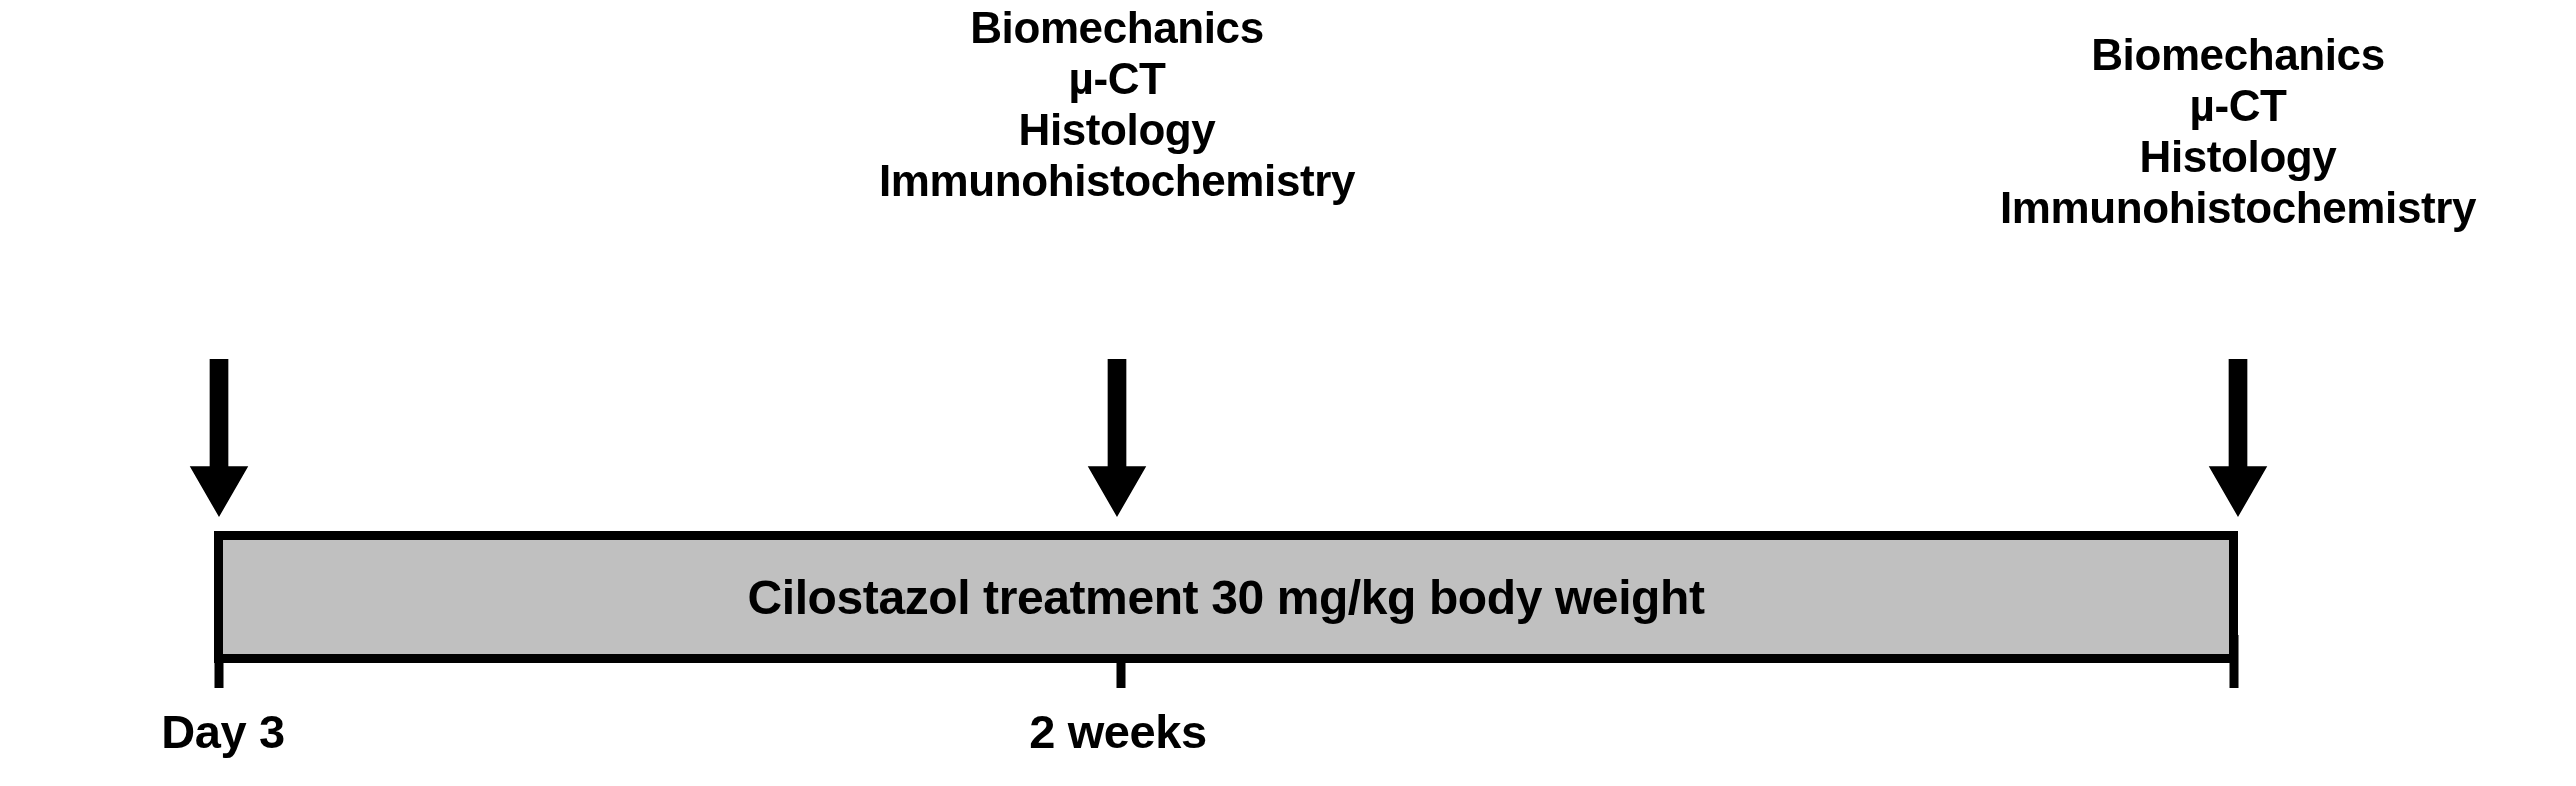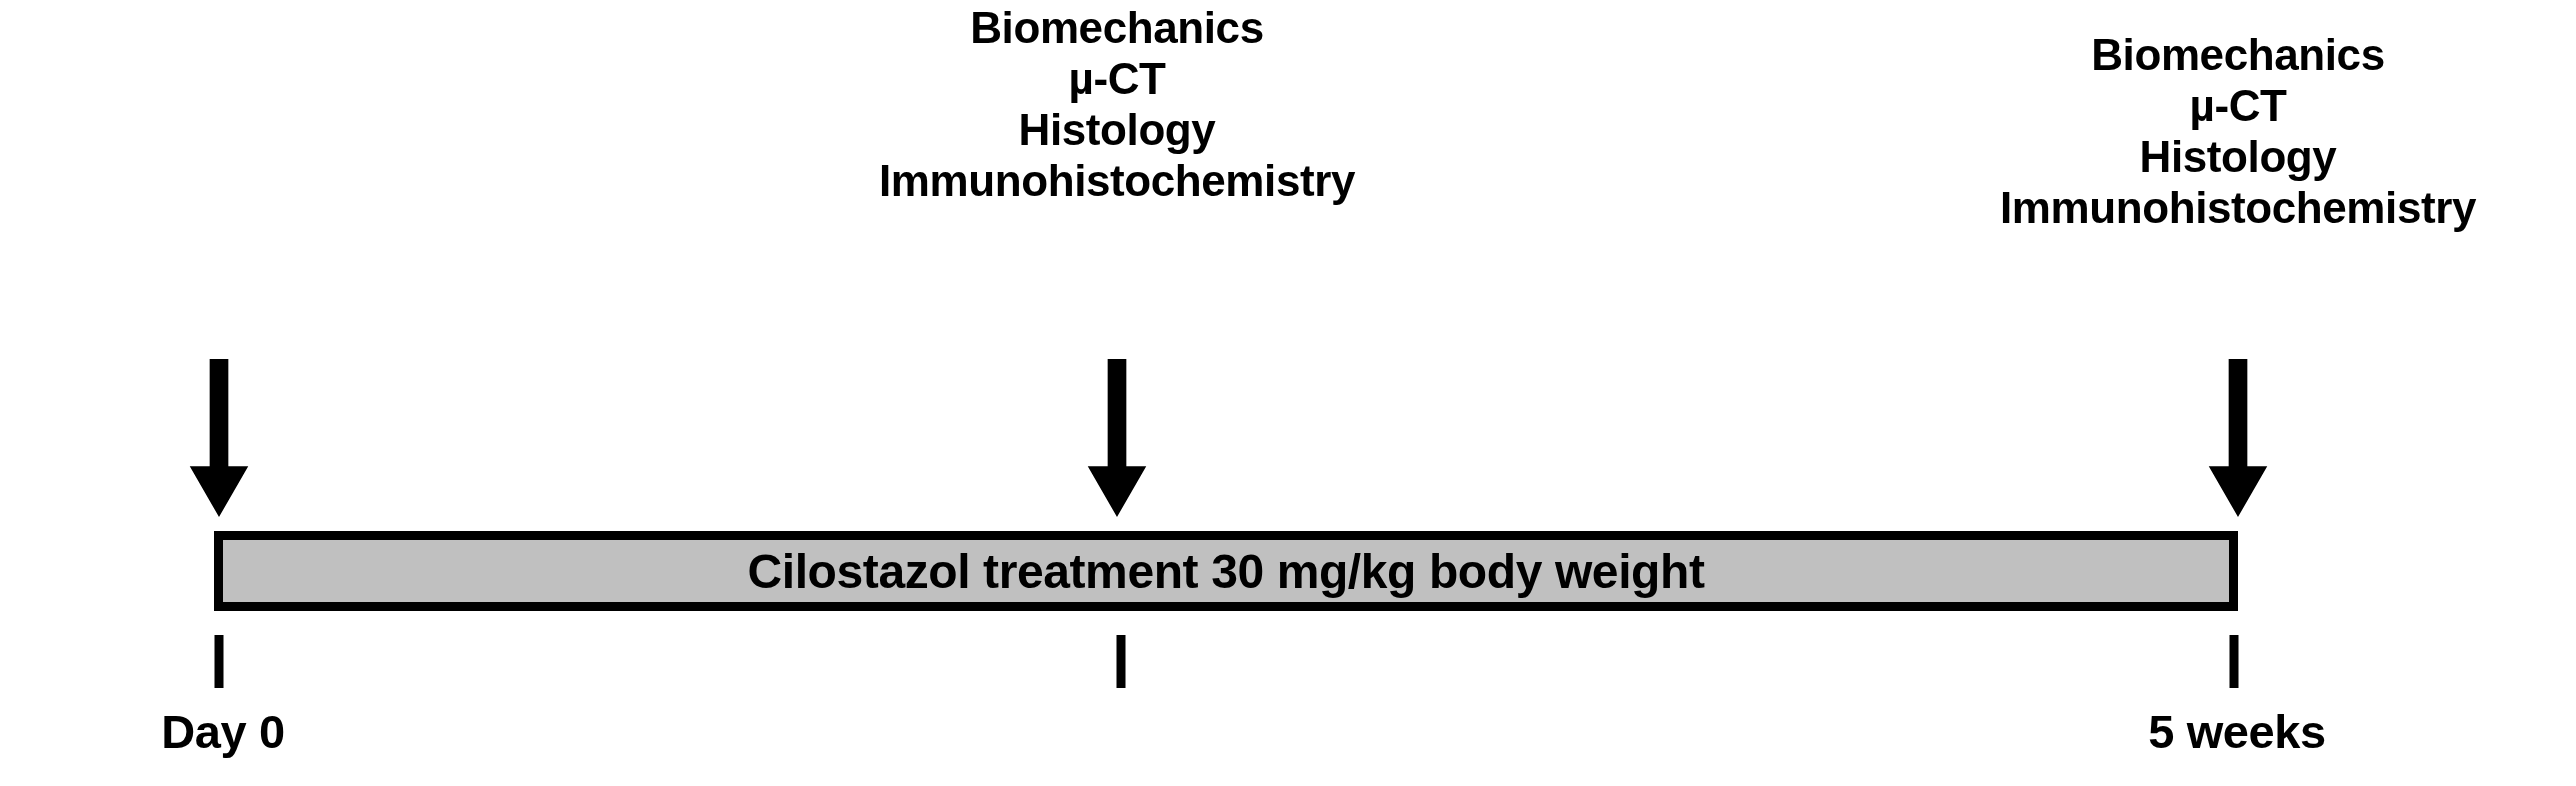--- a/index.html
+++ b/index.html
@@ -61,21 +61,21 @@
   #arrow-baseline   { left: 219px;  }
   #arrow-two-weeks  { left: 1117px; }
   #arrow-five-weeks { left: 2238px; }
 
   
   #treatment-bar {
     position: absolute;
     left: 214px;
     top: 531px;
     width: 2024px;
-    height: 80px;
+    height: 132px;
     box-sizing: border-box;
     background: #c0c0c0;
     border: 9px solid #000000;
   }
   #treatment-bar-label {
     position: absolute;
     left: 0;
     right: 0;
     top: 50%;
     transform: translateY(-50%);
@@ -148,19 +148,19 @@
   </svg>
 
   <div class="axis-tick" id="tick-day-0"></div>
   <div class="axis-tick" id="tick-2-weeks"></div>
   <div class="axis-tick" id="tick-5-weeks"></div>
 
   <div id="treatment-bar">
     <div id="treatment-bar-label">Cilostazol treatment 30 mg/kg body weight</div>
   </div>
 
-  <div class="axis-tick-label" id="tick-label-day-0">Day 0</div>
+  <div class="axis-tick-label" id="tick-label-day-0">Day 3</div>
 
+  <div class="axis-tick-label" id="tick-label-2-weeks">2 weeks</div>
 
-  <div class="axis-tick-label" id="tick-label-5-weeks">5 weeks</div>
 
 </div>
 
 
 </body></html>

